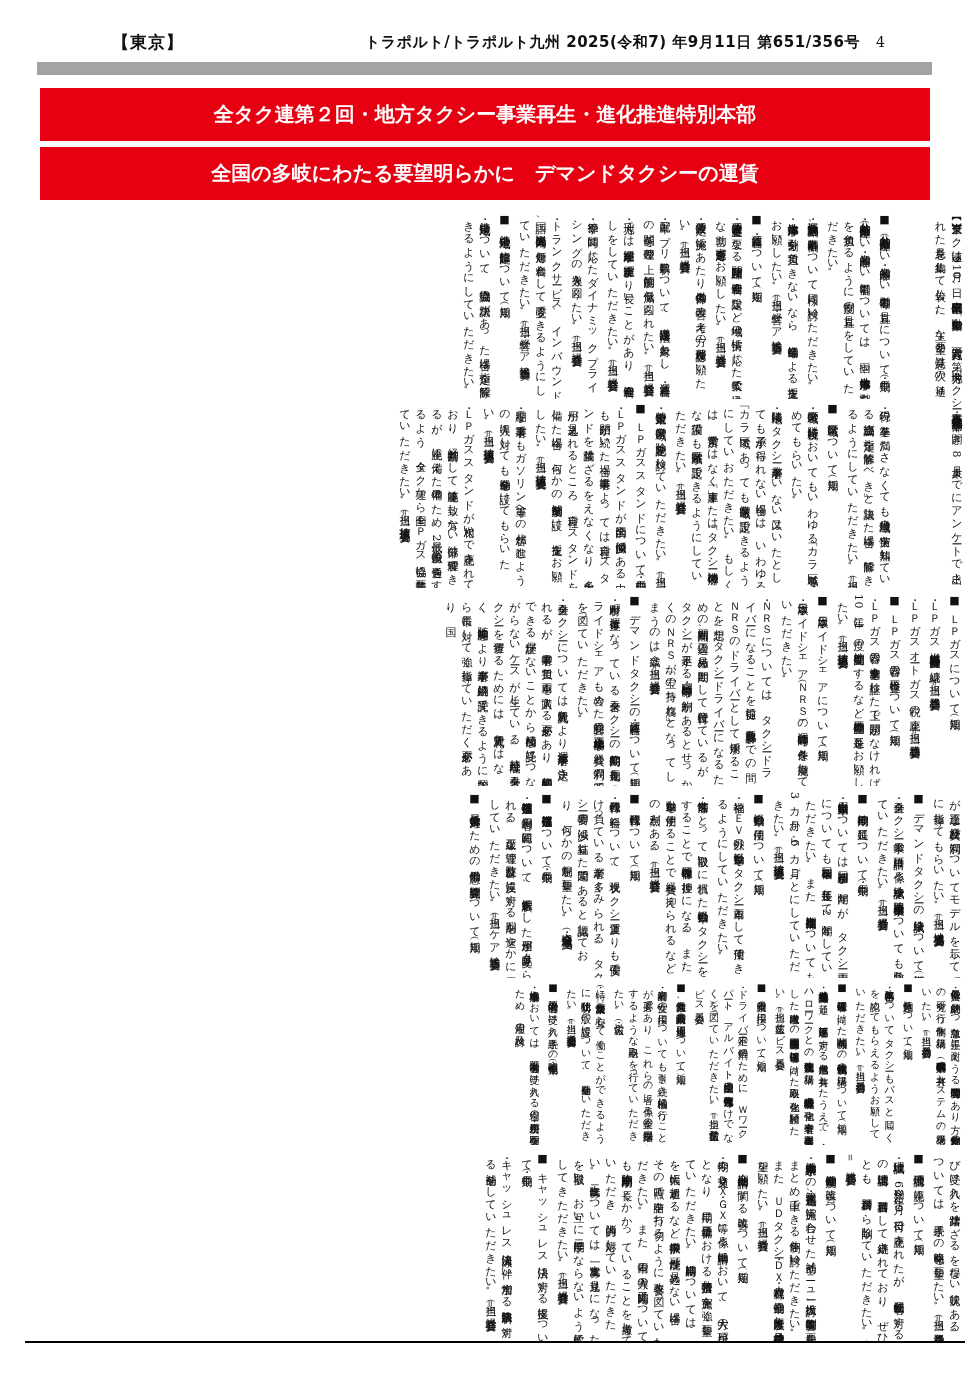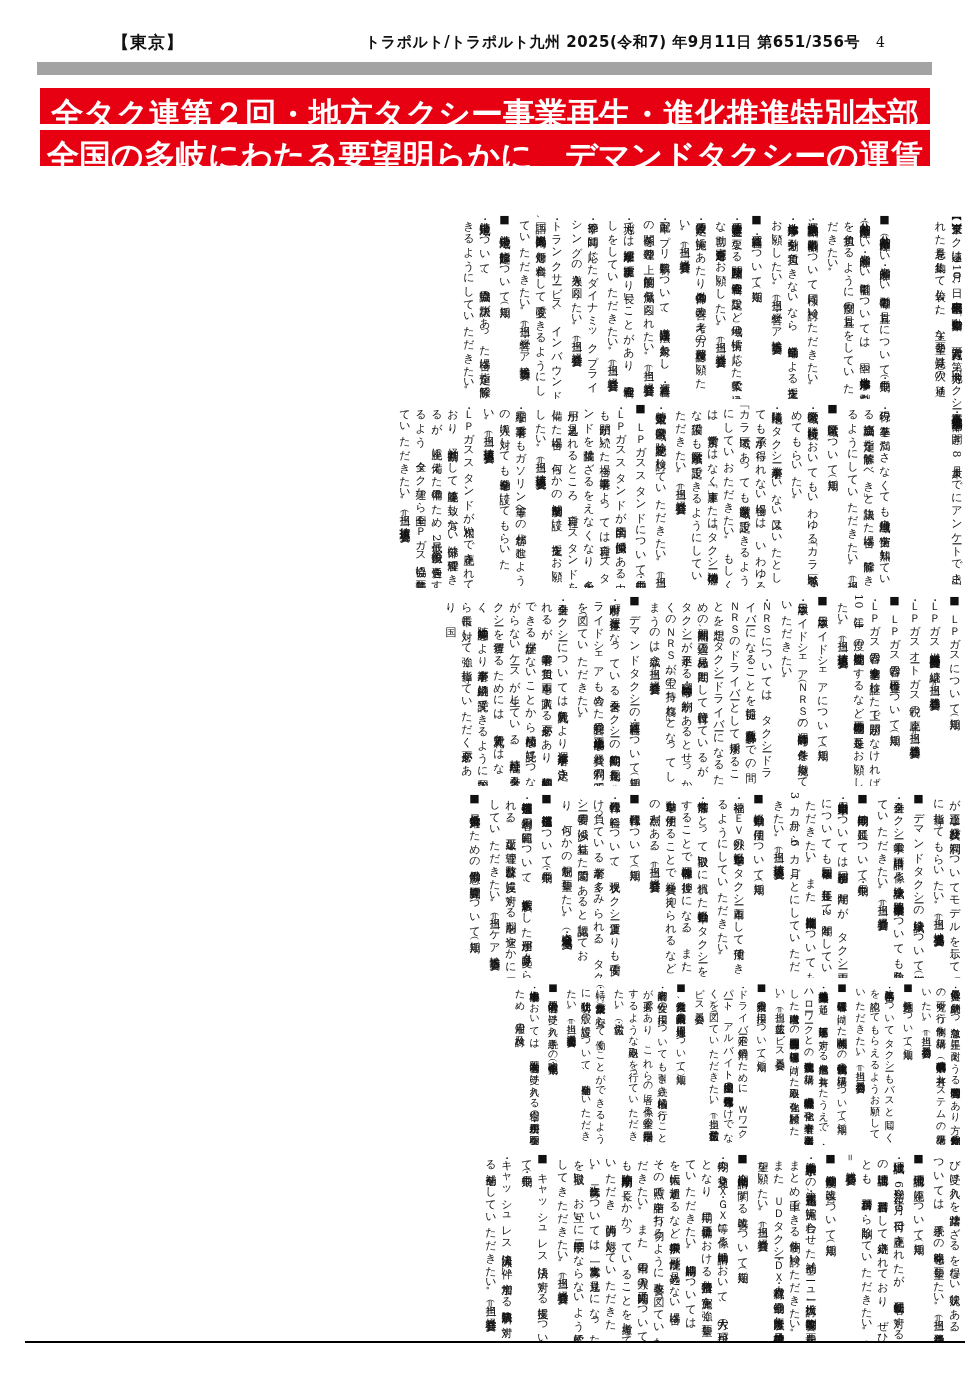--- a/index.html
+++ b/index.html
@@ -14,24 +14,24 @@
   
   .masthead{position:absolute;top:28px;left:0;width:768px;height:32px;
     font-family:"DejaVu Sans","Liberation Sans",sans-serif;font-weight:bold;}
   .region-label{position:absolute;left:112px;top:3px;font-size:17px;letter-spacing:1px;}
   .issue-line{position:absolute;left:365px;top:5px;font-size:15px;letter-spacing:0.5px;white-space:nowrap;}
   .page-number{position:absolute;left:876px;top:6px;font-size:14px;font-family:"DejaVu Serif",serif;font-weight:normal;}
   .gray-bar{position:absolute;top:62px;left:37px;width:895px;height:13px;background:#a3a3a3;}
   
   .headline{position:absolute;top:88px;left:40px;width:890px;}
   .headline .hl-line{
-    display:block;height:36px;line-height:52px;margin-bottom:6px;
+    display:block;height:53px;line-height:52px;margin-bottom:6px;
     background:#e60012;color:#fff;
     font-family:"DejaVu Sans","Liberation Sans",sans-serif;
-    font-weight:bold;font-size:32px;letter-spacing:0px;
+    font-weight:bold;font-size:20px;letter-spacing:0px;
     text-align:center;white-space:nowrap;overflow:hidden;
   }
   
   .vtext{
     position:absolute;
     writing-mode:vertical-rl;
     text-orientation:mixed;
     overflow:hidden;
     font-size:11px;line-height:16px;letter-spacing:0.6px;
     text-align:start;

